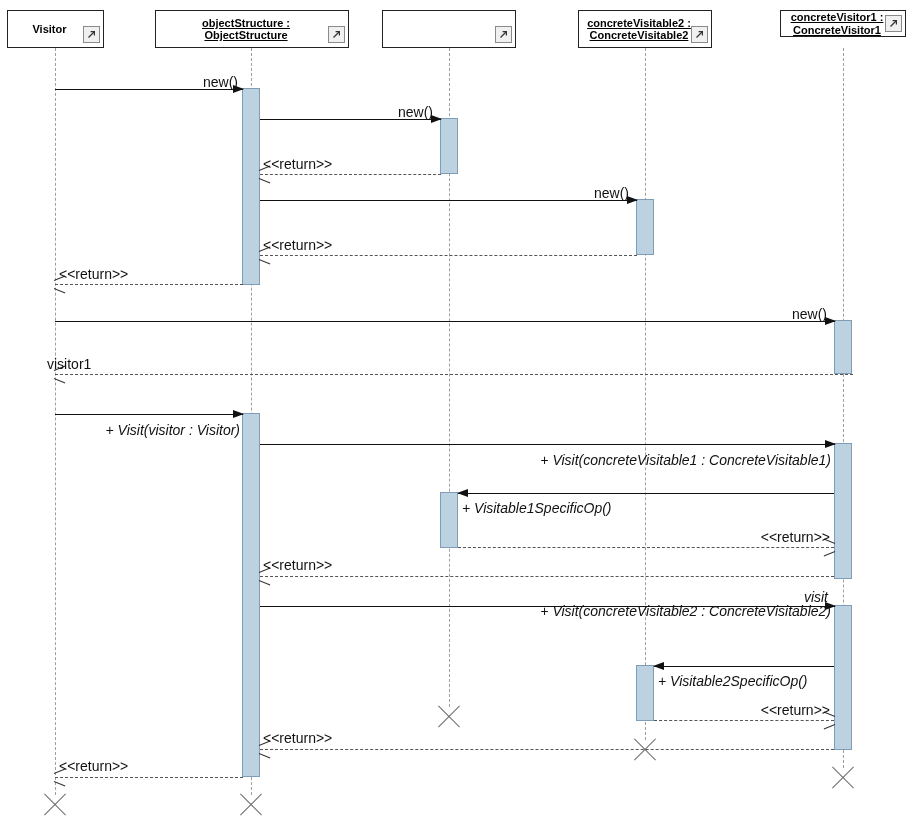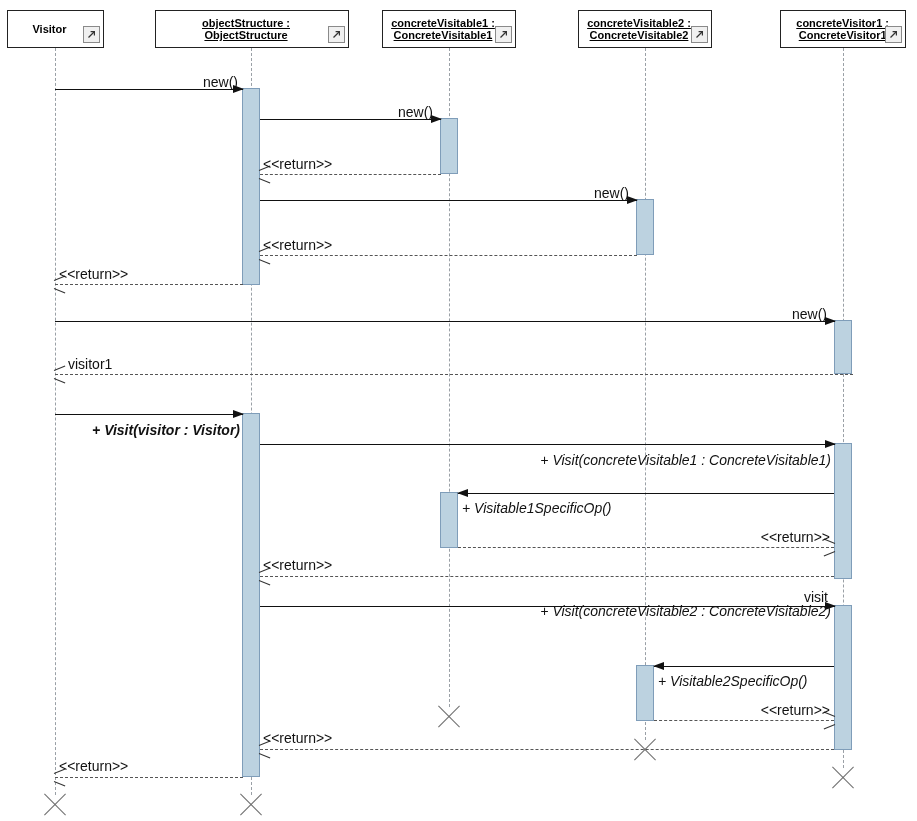--- a/index.html
+++ b/index.html
@@ -157,26 +157,26 @@
         <span class="ah filled-right"></span>
       </div>
       <div class="caption right" style="left: 827px; top: 307px;">new()</div>
       <div class="msg dashed" style="left: 55px; top: 374px; width: 798px;">
         <div class="line"></div>
         <span class="ah open open-left">
           <i></i>
           <i></i>
         </span>
       </div>
-      <div class="caption" style="left: 68px; top: 357px;">visitor1</div>
+      <div class="caption" style="left: 47px; top: 357px;">visitor1</div>
       <div class="msg solid" style="left: 55px; top: 414px; width: 188px;">
         <div class="line"></div>
         <span class="ah filled-right"></span>
       </div>
-      <div class="caption ital right" style="left: 240px; top: 423px; font-weight: bold;">+ Visit(visitor : Visitor)</div>
+      <div class="caption ital right" style="left: 240px; top: 423px;">+ Visit(visitor : Visitor)</div>
       <div class="msg solid" style="left: 260px; top: 444px; width: 575px;">
         <div class="line"></div>
         <span class="ah filled-right"></span>
       </div>
       <div class="caption ital right" style="left: 831px; top: 453px;">+ Visit(concreteVisitable1 : ConcreteVisitable1)</div>
       <div class="msg solid" style="left: 458px; top: 493px; width: 376px;">
         <div class="line"></div>
         <span class="ah filled-left"></span>
       </div>
       <div class="caption ital" style="left: 462px; top: 501px;">+ Visitable1SpecificOp()</div>
@@ -193,21 +193,21 @@
         <span class="ah open open-left">
           <i></i>
           <i></i>
         </span>
       </div>
       <div class="caption" style="left: 263px; top: 558px;">&lt;&lt;return&gt;&gt;</div>
       <div class="msg solid" style="left: 260px; top: 606px; width: 575px;">
         <div class="line"></div>
         <span class="ah filled-right"></span>
       </div>
-      <div class="caption right" style="left: 828px; top: 590px;">visit</div>
+      <div class="caption right" style="left: 828px; top: 590px; font-style: italic;">visit</div>
       <div class="caption ital right" style="left: 831px; top: 604px;">+ Visit(concreteVisitable2 : ConcreteVisitable2)</div>
       <div class="msg solid" style="left: 654px; top: 666px; width: 180px;">
         <div class="line"></div>
         <span class="ah filled-left"></span>
       </div>
       <div class="caption ital" style="left: 658px; top: 674px;">+ Visitable2SpecificOp()</div>
       <div class="msg dashed" style="left: 654px; top: 720px; width: 180px;">
         <div class="line"></div>
         <span class="ah open open-right">
           <i></i>
@@ -270,40 +270,38 @@
         <span class="hl-label">objectStructure :
 ObjectStructure</span>
         <span class="link-icon">
           <svg width="11" height="11" viewBox="0 0 11 11">
             <path d="M2.5 8.5 L8 3" stroke="#333" stroke-width="1.2" fill="none"></path>
             <path d="M4.6 2.6 L8.4 2.6 L8.4 6.4" stroke="#333" stroke-width="1.2" fill="none"></path>
           </svg>
         </span>
       </div>
       <div class="lifeline-head underlined" style="left: 382px; top: 10px; width: 134px; height: 38px;">
-        <span class="hl-label">concreteVisitable1 :
-ConcreteVisitable1</span>
         <span class="link-icon">
           <svg width="11" height="11" viewBox="0 0 11 11">
             <path d="M2.5 8.5 L8 3" stroke="#333" stroke-width="1.2" fill="none"></path>
             <path d="M4.6 2.6 L8.4 2.6 L8.4 6.4" stroke="#333" stroke-width="1.2" fill="none"></path>
           </svg>
         </span>
       </div>
       <div class="lifeline-head underlined" style="left: 578px; top: 10px; width: 134px; height: 38px; text-align: center;">
         <span class="hl-label">concreteVisitable2 :
 ConcreteVisitable2</span>
         <span class="link-icon">
           <svg width="11" height="11" viewBox="0 0 11 11">
             <path d="M2.5 8.5 L8 3" stroke="#333" stroke-width="1.2" fill="none"></path>
             <path d="M4.6 2.6 L8.4 2.6 L8.4 6.4" stroke="#333" stroke-width="1.2" fill="none"></path>
           </svg>
         </span>
       </div>
-      <div class="lifeline-head underlined" style="left: 780px; top: 10px; width: 126px; height: 38px; justify-content: flex-end;">
+      <div class="lifeline-head underlined" style="left: 780px; top: 10px; width: 126px; height: 27px;">
         <span class="hl-label">concreteVisitor1 :
 ConcreteVisitor1</span>
         <span class="link-icon">
           <svg width="11" height="11" viewBox="0 0 11 11">
             <path d="M2.5 8.5 L8 3" stroke="#333" stroke-width="1.2" fill="none"></path>
             <path d="M4.6 2.6 L8.4 2.6 L8.4 6.4" stroke="#333" stroke-width="1.2" fill="none"></path>
           </svg>
         </span>
       </div>
     </div>

